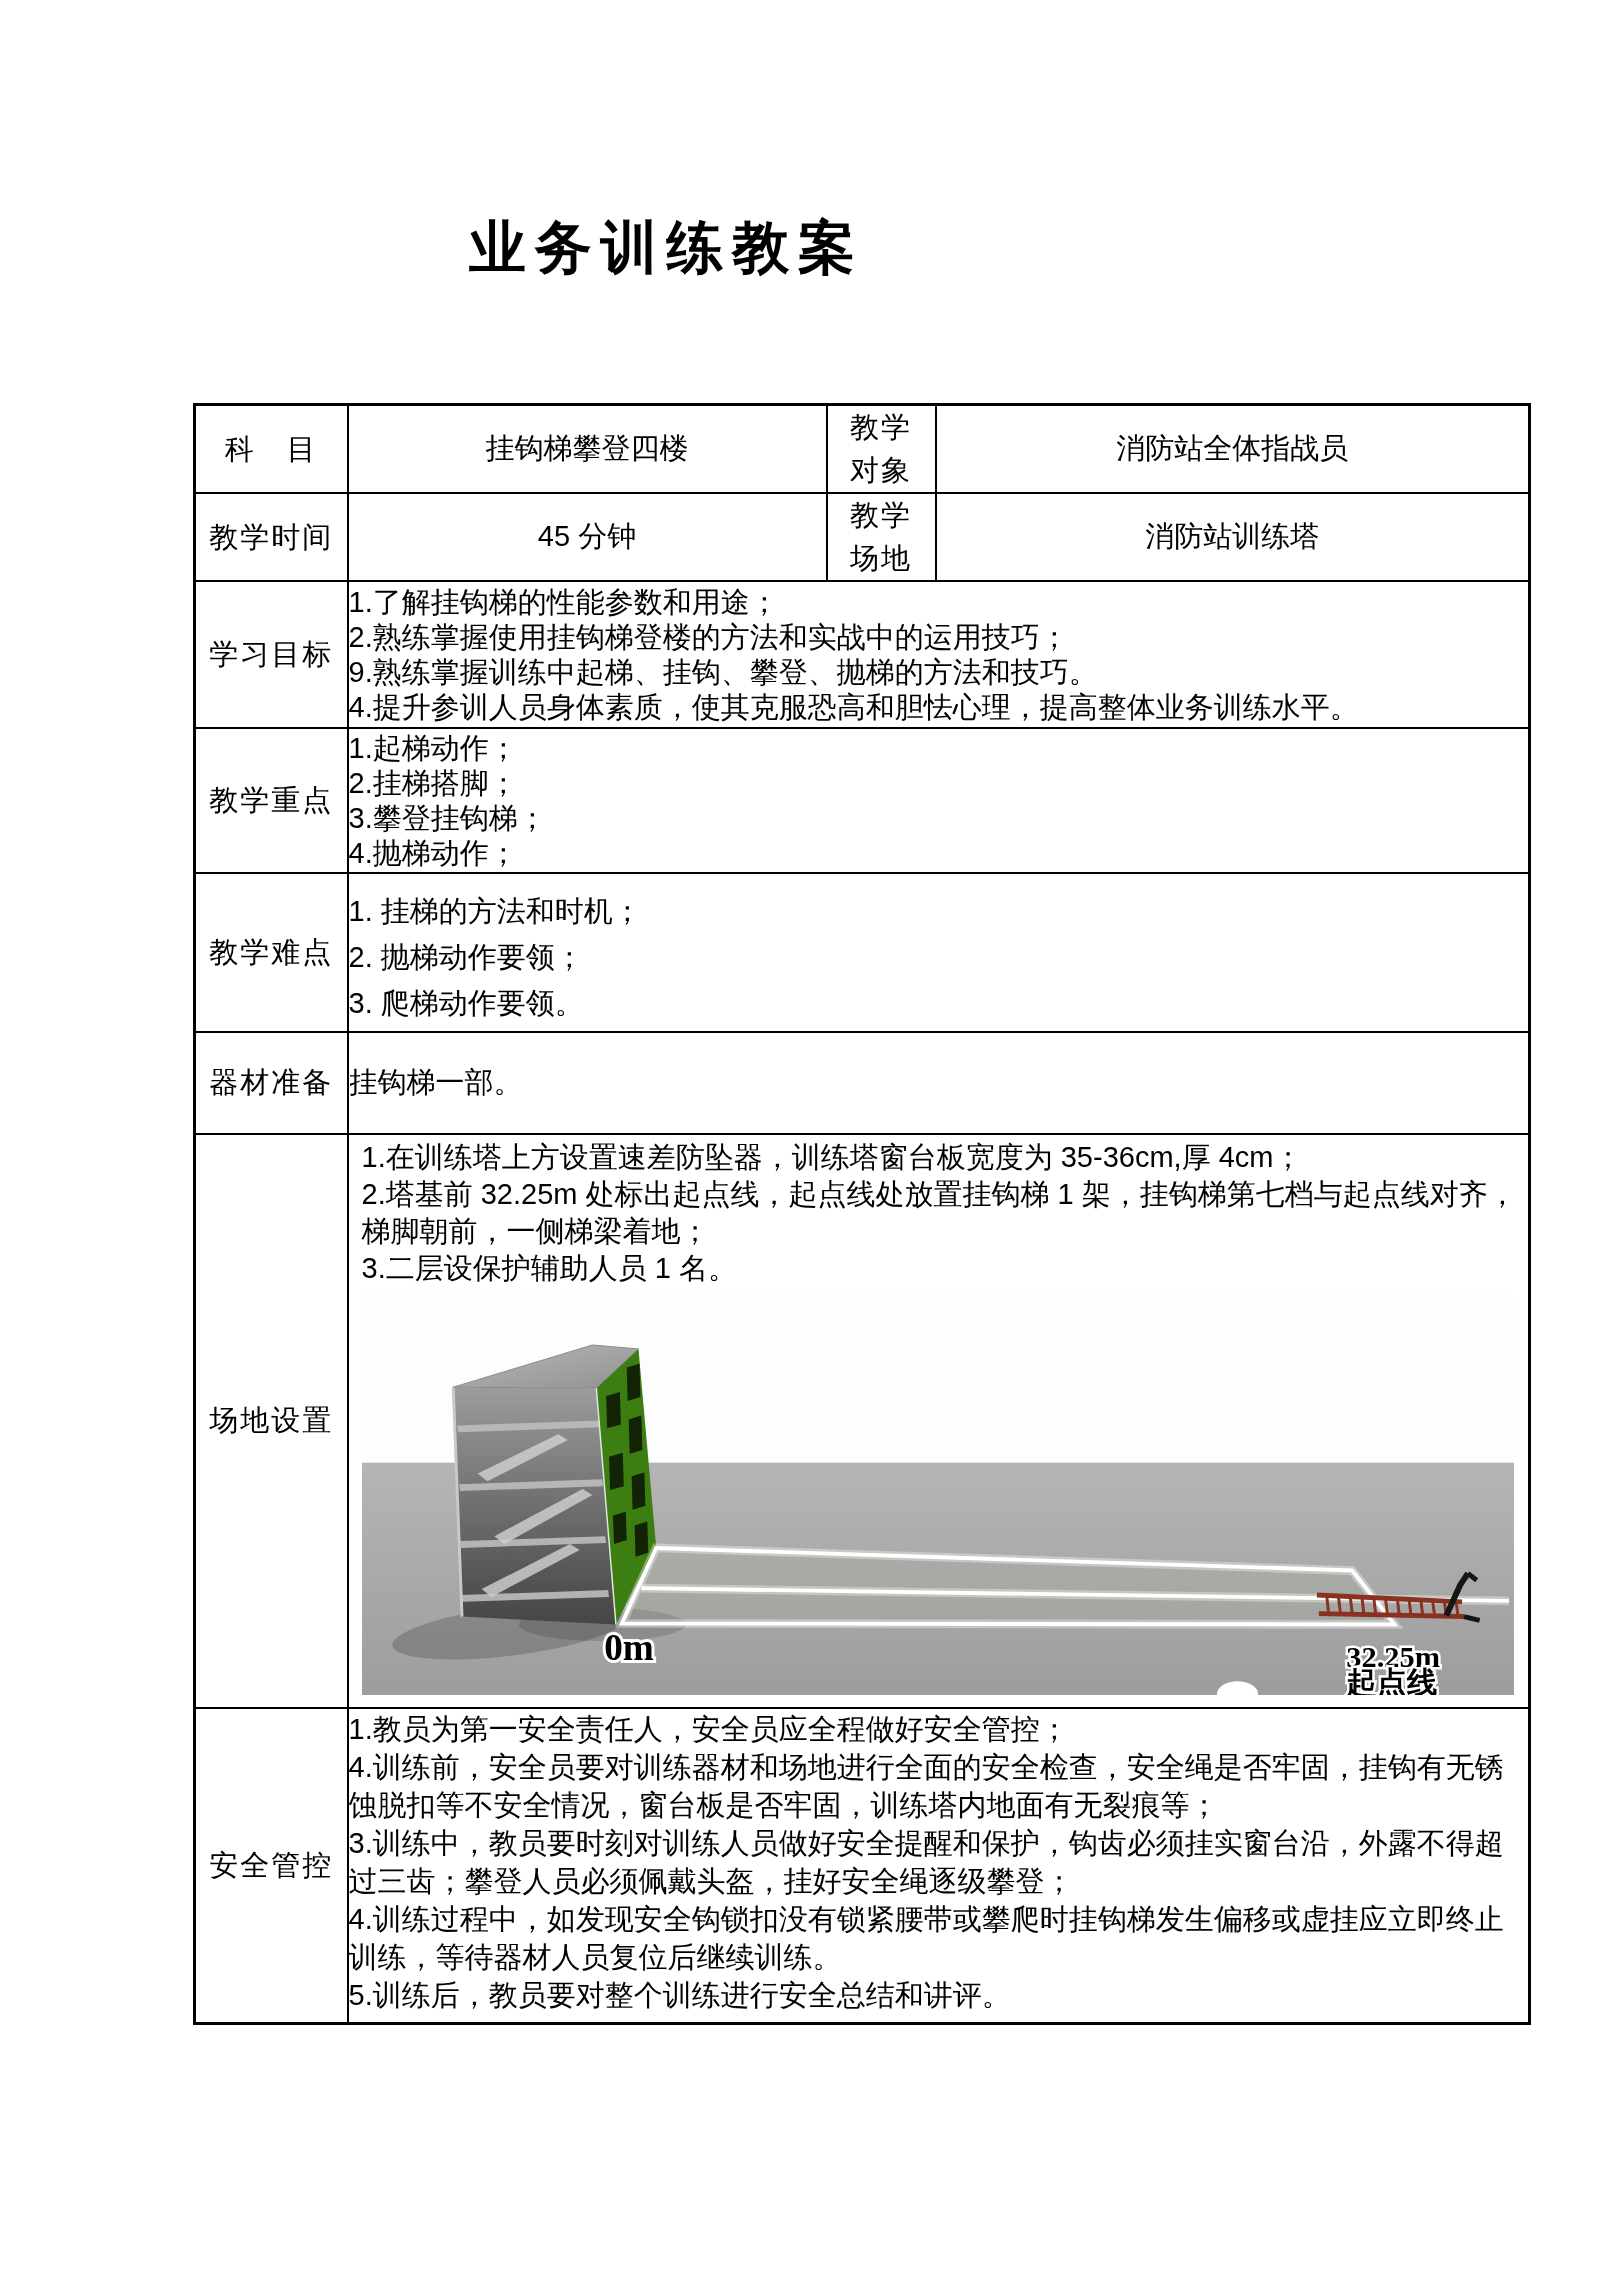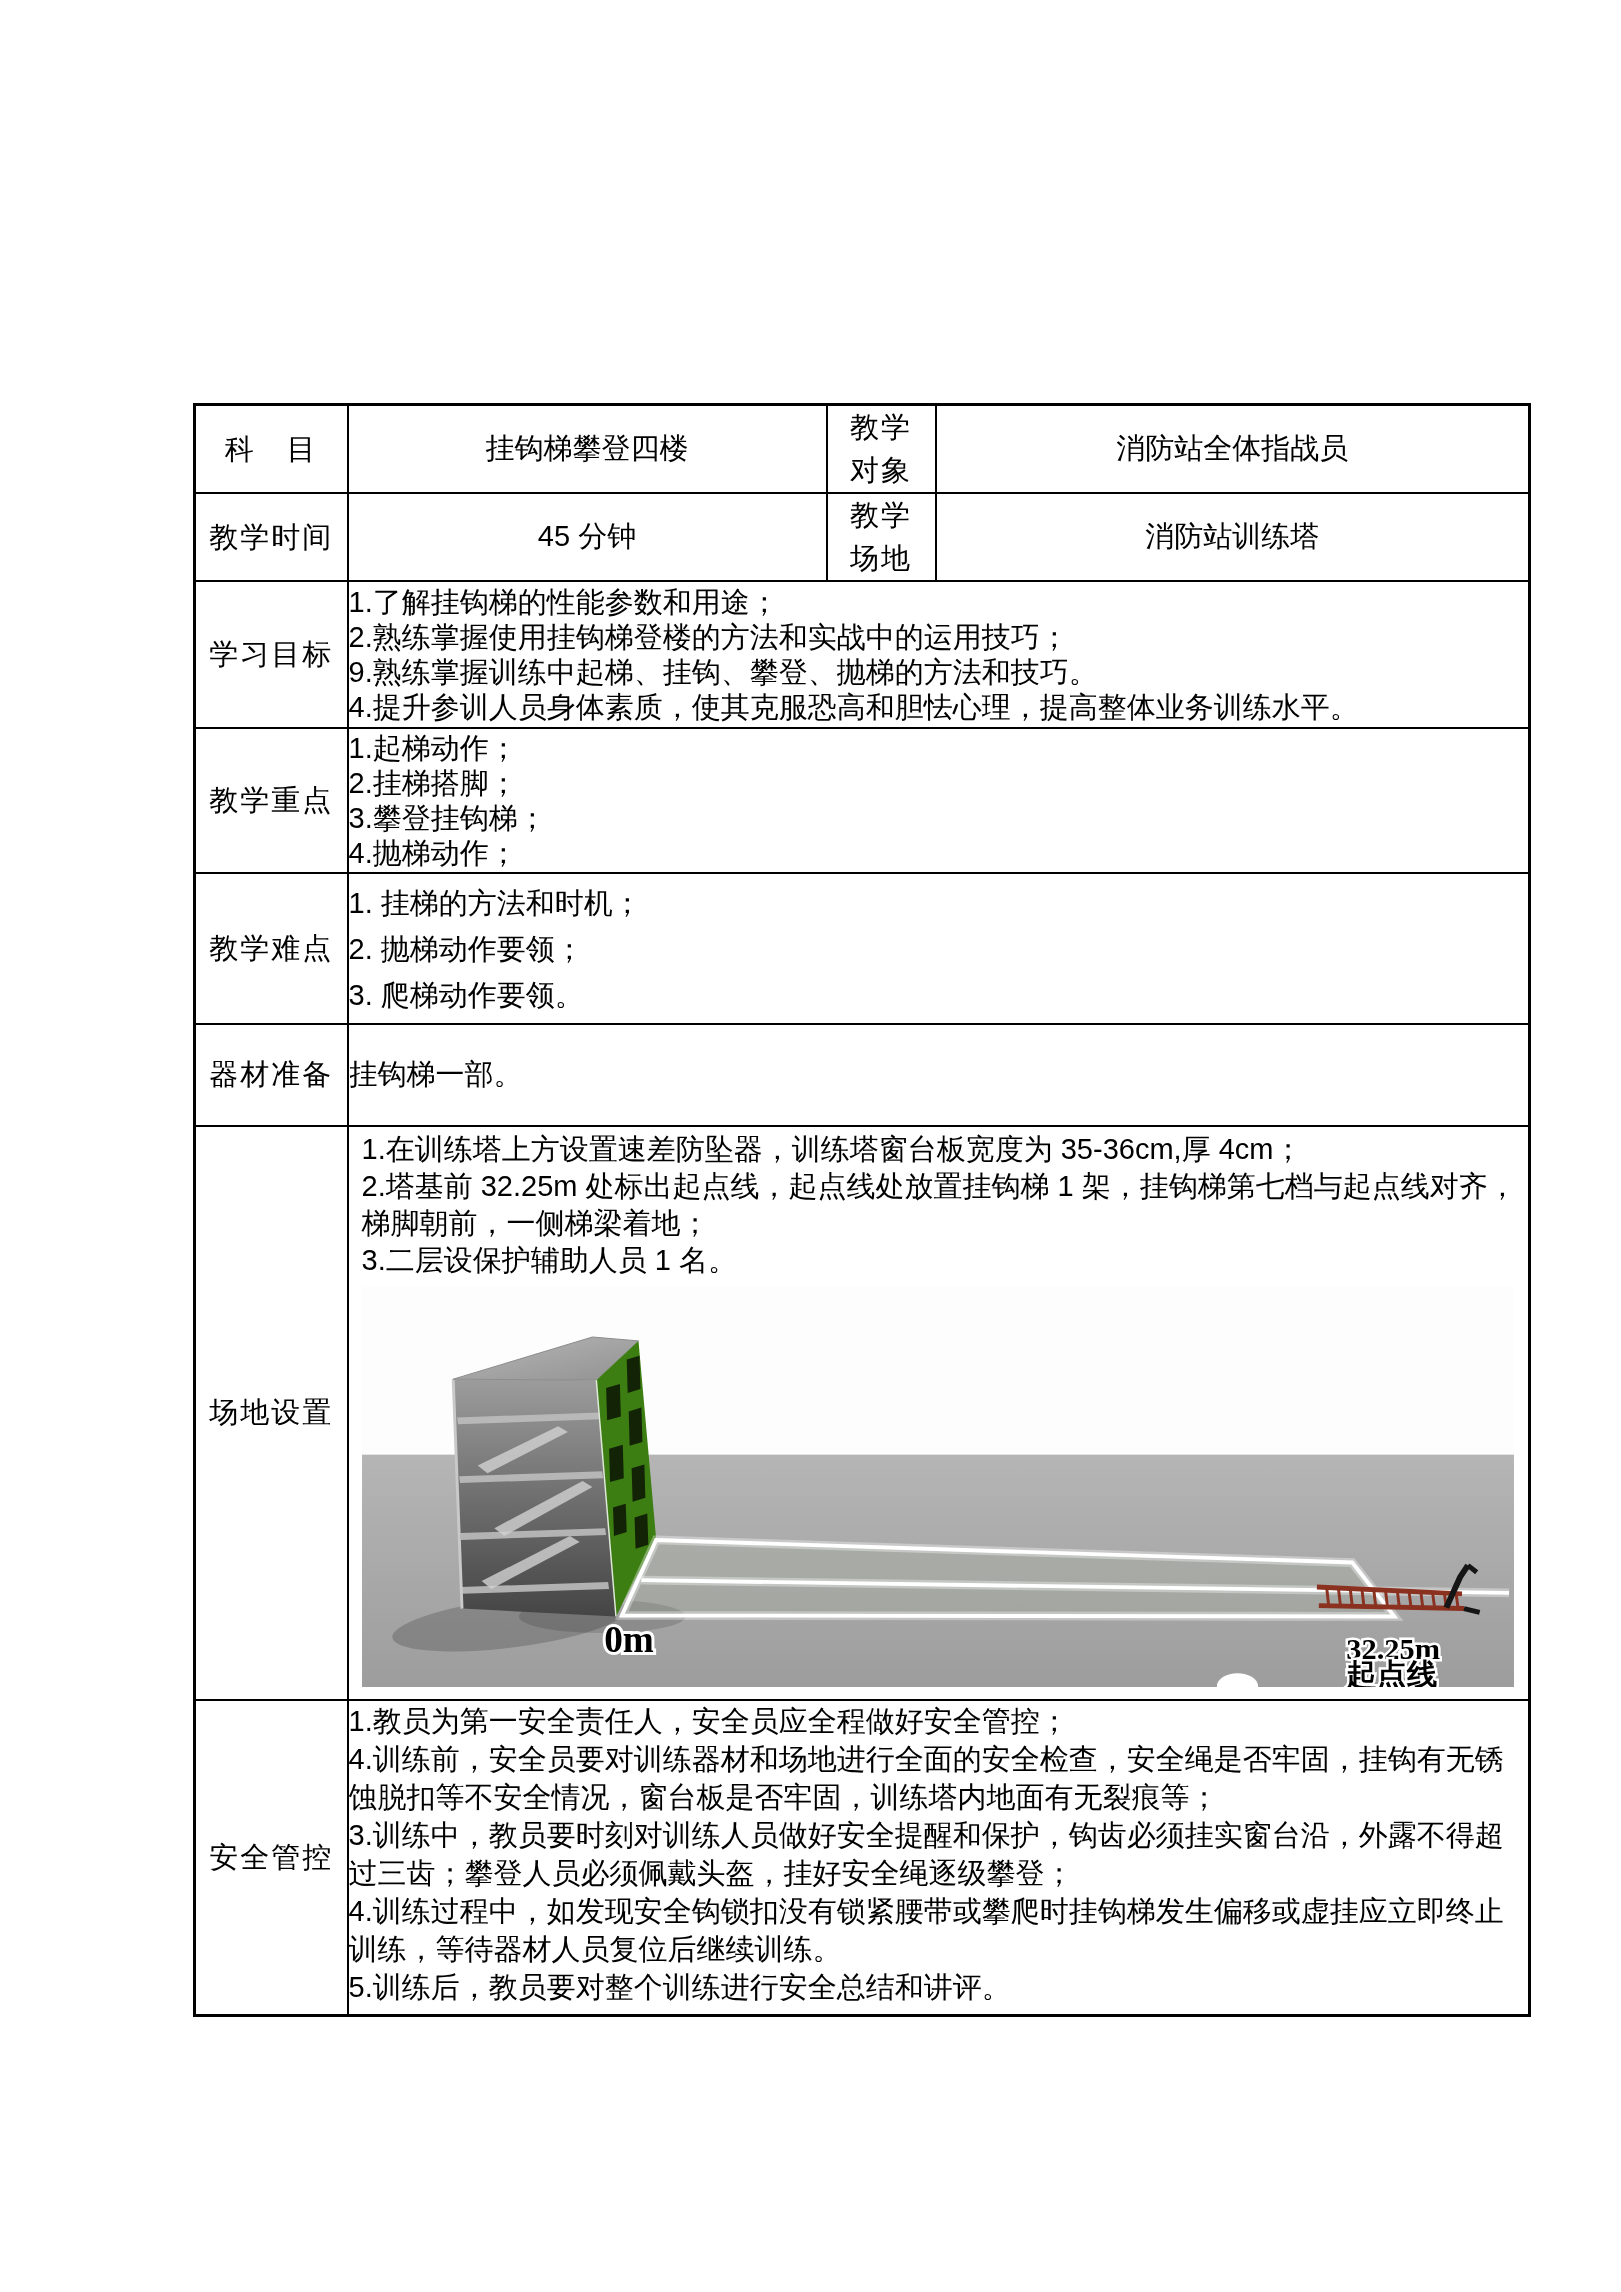--- a/index.html
+++ b/index.html
@@ -27,41 +27,42 @@
   tr.r2 td { height:74px; }
   tr.r3 td { height:142px; }
   tr.r4 td { height:141px; }
   tr.r5 td { height:143px; }
   tr.r6 td { height:100px;border-radius:11px; }
   tr.r7 td { height:568px; }
   tr.r8 td { height:312px; }
   tr.r3 .content .line, tr.r4 .content .line { line-height:35px; }
   tr.r3 .content { padding-top:2.9px; }
   tr.r4 .content { padding-top:2px; }
-  tr.r5 .content { padding-top:6px; }
+  tr.r5 .content { padding-top:14px; }
   tr.r5 .content .line { line-height:46px; }
   tr.r6 .content { vertical-align:middle; }
   tr.r7 .content { padding-top:3.9px;padding-left:13px; }
   tr.r7 .content .line { line-height:37px; }
   tr.r8 .content { padding-top:1px; }
   tr.r8 .content .line { line-height:38px; }
   .figure {
     position:relative; width:1152px; height:400px; margin-top:7.8px;
   }
   .figure svg { display:block; width:1152px; height:400px; }
   .fig-label {
     font-family:"Liberation Serif", serif; font-weight:bold;
     paint-order:stroke; stroke:#ffffff; fill:#000000;
   }
 </style>
 </head>
 <body>
 
 <div class="page">
 
+  <h1 class="title">业务训练教案</h1>
 
   <table class="doc">
     <colgroup>
       <col style="width:153px">
         <col style="width:479px">
         <col style="width:109px">
         <col style="width:594px">
     </colgroup>
     <tbody>
       <tr class="r1">

